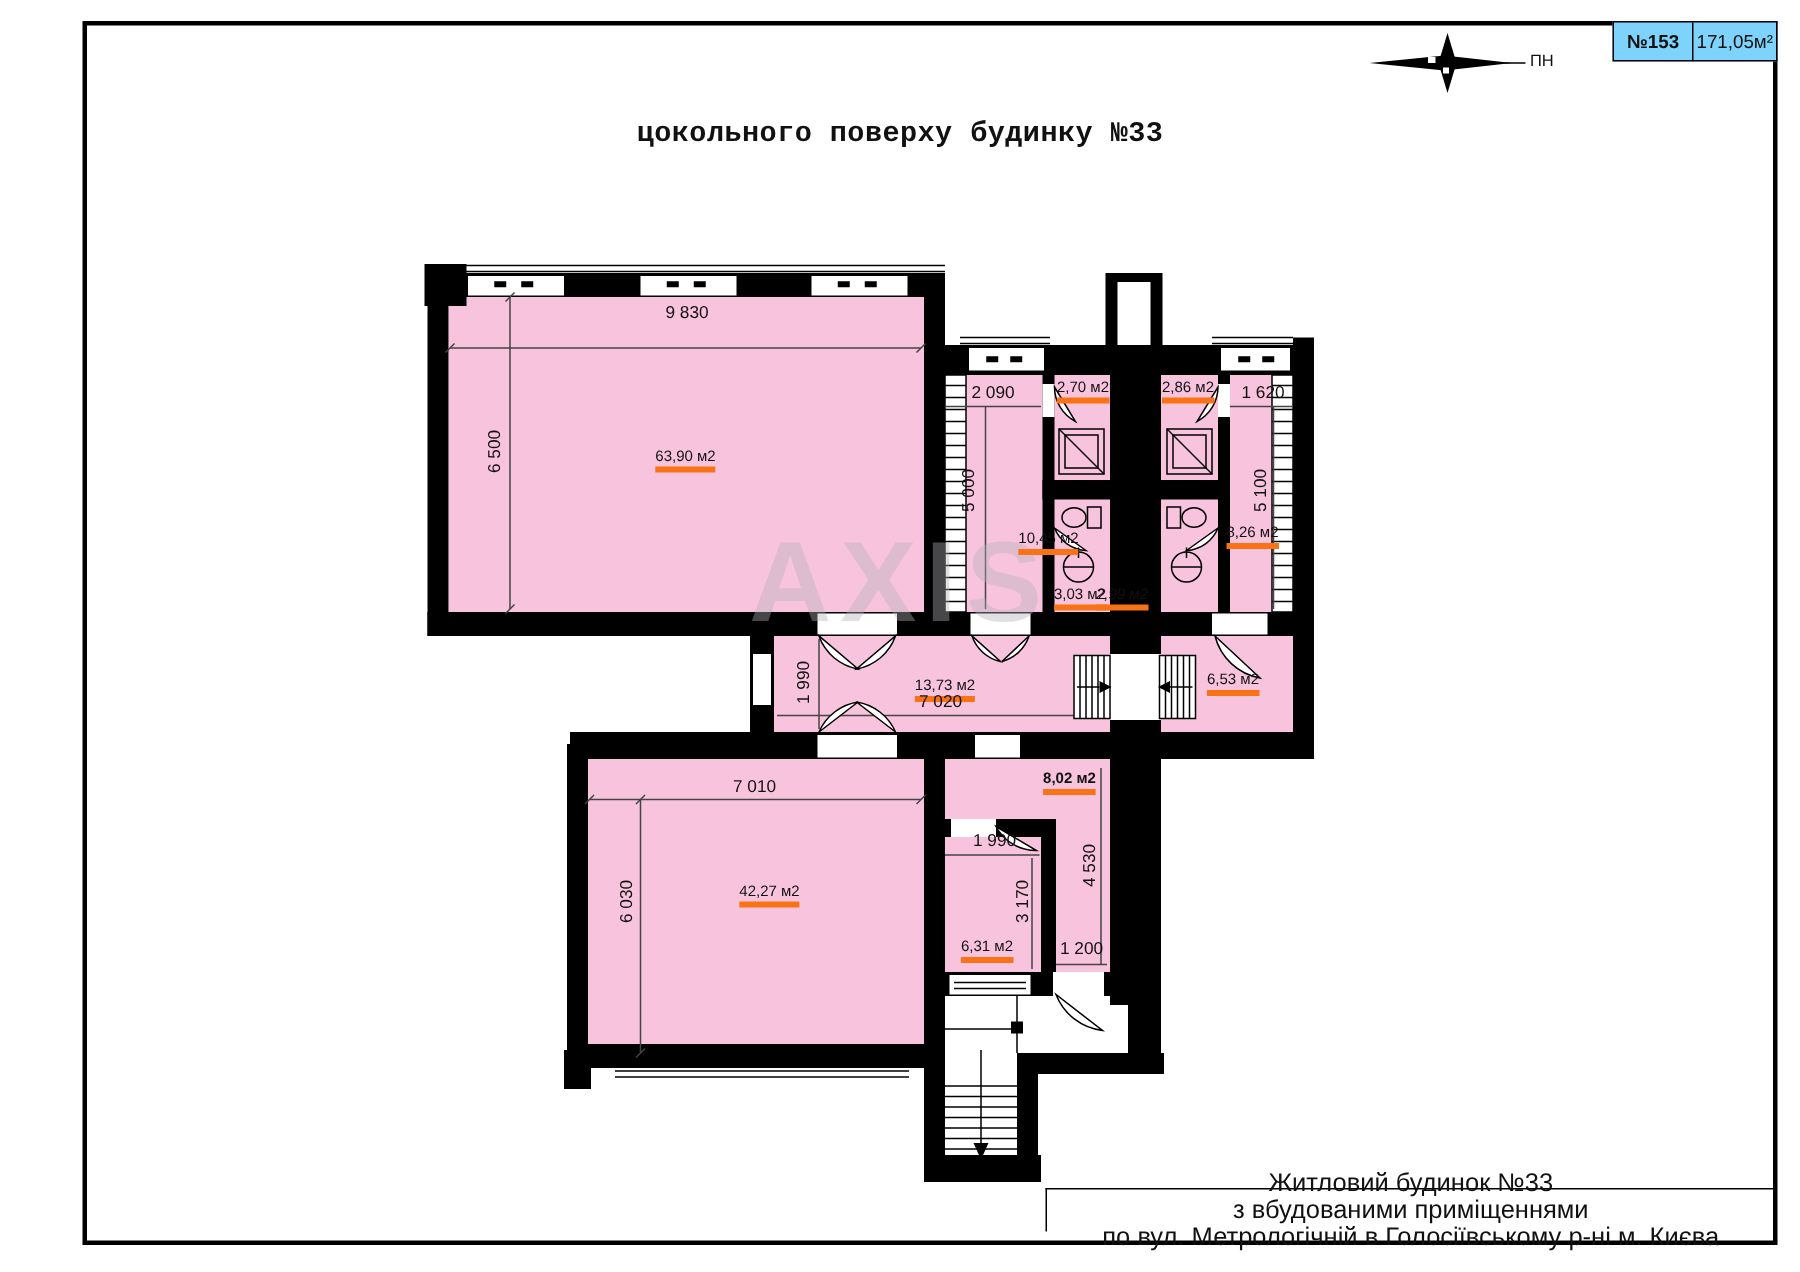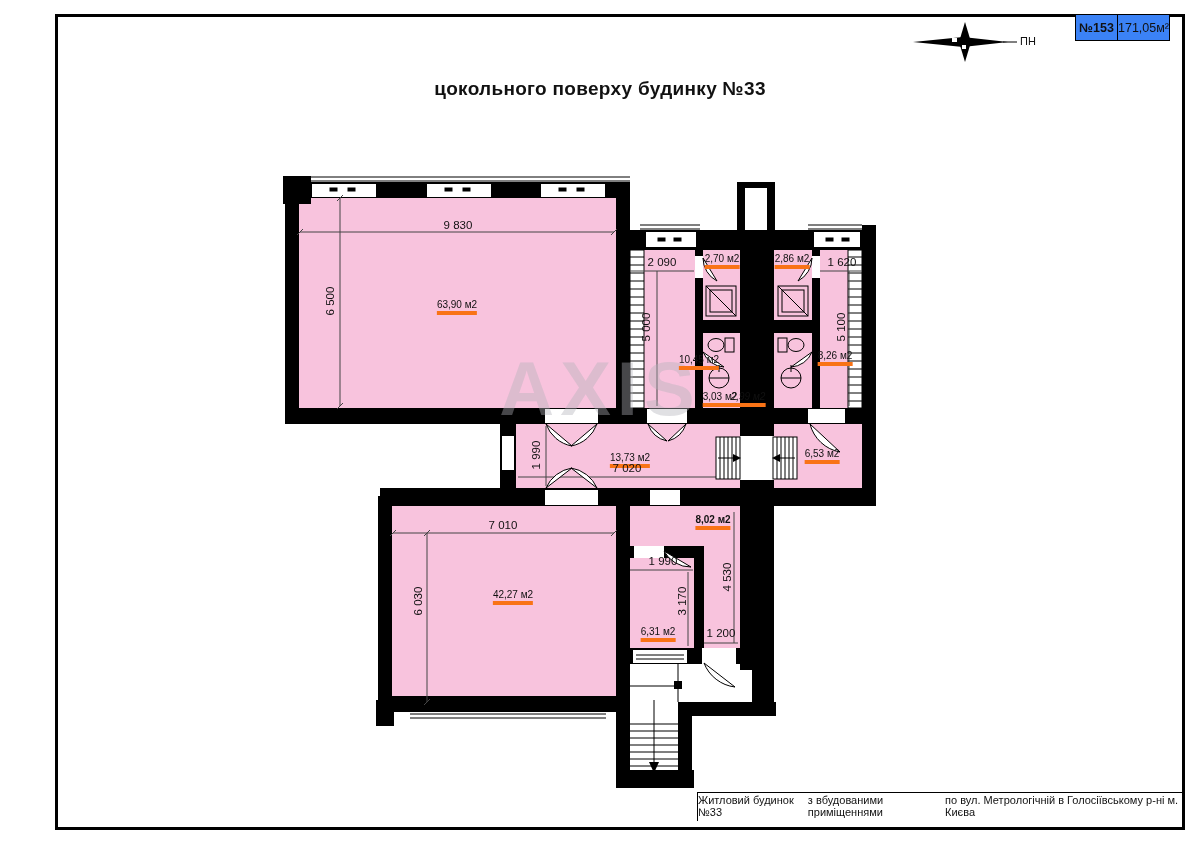--- a/index.html
+++ b/index.html
@@ -4,48 +4,48 @@
 <style>
   html,body{margin:0;padding:0;}
   body{width:1200px;height:848px;overflow:hidden;background:#fff;
        font-family:"Liberation Sans", sans-serif;color:#111;}
   .page{position:relative;width:1200px;height:848px;background:#fff;}
   .frame{position:absolute;left:55px;top:14px;width:1130px;height:816px;
          border:3px solid #000;box-sizing:border-box;}
   .title1,.title2{position:absolute;left:280px;width:640px;text-align:center;
          font-size:19px;font-weight:bold;letter-spacing:.3px;}
   .subtitle{position:absolute;left:280px;width:640px;text-align:center;font-size:14.5px;}
-  .stamp{position:absolute;left:1075px;top:14px;width:95px;height:27px;display:flex;
-         border:1px solid #000;box-sizing:border-box;background:#3b82f6;font-size:12.5px;}
+  .stamp{position:absolute;left:1075px;top:14px;width:110px;height:27px;display:flex;
+         border:1px solid #000;box-sizing:border-box;background:#7dd3fc;font-size:12.5px;}
   .stamp .c1{width:52px;border-right:1px solid #000;display:flex;align-items:center;
          justify-content:center;font-weight:bold;}
   .stamp .c2{flex:1;display:flex;align-items:center;justify-content:center;}
   .compass-label{position:absolute;font-size:11px;}
   .footer{position:absolute;left:697px;top:792px;width:486px;height:29px;
           border-top:1px solid #000;border-left:1px solid #000;box-sizing:border-box;
-          display:flex;align-items:center;justify-content:center;
-          font-size:11px;line-height:1.05;}
+          display:flex;flex-direction:column;align-items:center;justify-content:center;
+          font-size:17px;line-height:1.05;}
   .wm1{position:absolute;left:455px;top:345px;width:290px;text-align:center;
        font-size:76px;font-weight:bold;letter-spacing:6px;color:rgba(178,178,184,0.40);}
   .wm2{position:absolute;left:455px;top:424px;width:290px;text-align:center;
        font-size:38px;color:rgba(255,255,255,0.88);letter-spacing:2px;}
   .lbl{position:absolute;transform:translate(-50%,-50%);white-space:nowrap;
        font-size:11.5px;color:#111;}
   .rot{transform:translate(-50%,-50%) rotate(-90deg);}
   .rm{font-size:10px;border-bottom:4px solid #f97316;padding-bottom:1px;}
   svg{position:absolute;left:0;top:0;}
 </style>
 </head>
 <body>
 
 <div class="page">
 
   <div class="frame"></div>
 
-  <div class="title2" style="top:78px;">цокольного поверху будинку №33</div>
+  <div class="title2" style="top:78px;font-family:Liberation Mono, monospace;">цокольного поверху будинку №33</div>
 
   <svg width="130" height="50" style="left:905px;top:18px;">
     <polygon points="8,24 58,19 103,24 58,29" fill="#000"></polygon>
     <polygon points="60,4 66,24 60,44 54,24" fill="#000"></polygon>
     <rect x="47" y="20" width="5" height="4" fill="#fff"></rect>
     <rect x="57" y="27" width="4" height="4" fill="#fff"></rect>
     <line x1="98" y1="24" x2="112" y2="24" stroke="#000" stroke-width="1"></line>
   </svg>
   <div class="compass-label" style="left:1020px;top:35px;">ПН</div>
 
@@ -235,21 +235,21 @@
   <div class="lbl rm" style="left:720px;top:399px;">3,03 м2</div>
   <div class="lbl rm" style="left:792px;top:261px;">2,86 м2</div>
   <div class="lbl rm" style="left:748px;top:399px;font-style:italic;">2,99 м2</div>
   <div class="lbl rm" style="left:835px;top:358px;">8,26 м2</div>
   <div class="lbl rm" style="left:630px;top:460px;">13,73 м2</div>
   <div class="lbl rm" style="left:822px;top:456px;">6,53 м2</div>
   <div class="lbl rm" style="left:513px;top:597px;">42,27 м2</div>
   <div class="lbl rm" style="left:658px;top:634px;">6,31 м2</div>
   <div class="lbl rm" style="left:713px;top:522px;font-weight:bold;">8,02 м2</div>
 
-  <div class="lbl" style="left:458px;top:225px;">9 830</div>
+  <div class="lbl" style="left:458px;top:209px;">9 830</div>
   <div class="lbl rot" style="left:330px;top:301px;">6 500</div>
   <div class="lbl" style="left:662px;top:262px;">2 090</div>
   <div class="lbl rot" style="left:646px;top:327px;">5 000</div>
   <div class="lbl" style="left:842px;top:262px;">1 620</div>
   <div class="lbl rot" style="left:841px;top:327px;">5 100</div>
   <div class="lbl rot" style="left:536px;top:455px;">1 990</div>
   <div class="lbl" style="left:627px;top:468px;">7 020</div>
   <div class="lbl" style="left:503px;top:525px;">7 010</div>
   <div class="lbl rot" style="left:418px;top:601px;">6 030</div>
   <div class="lbl" style="left:663px;top:561px;">1 990</div>

